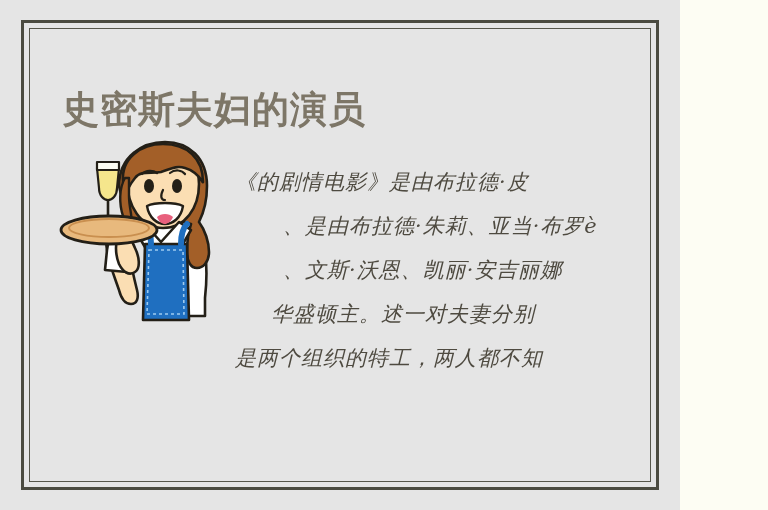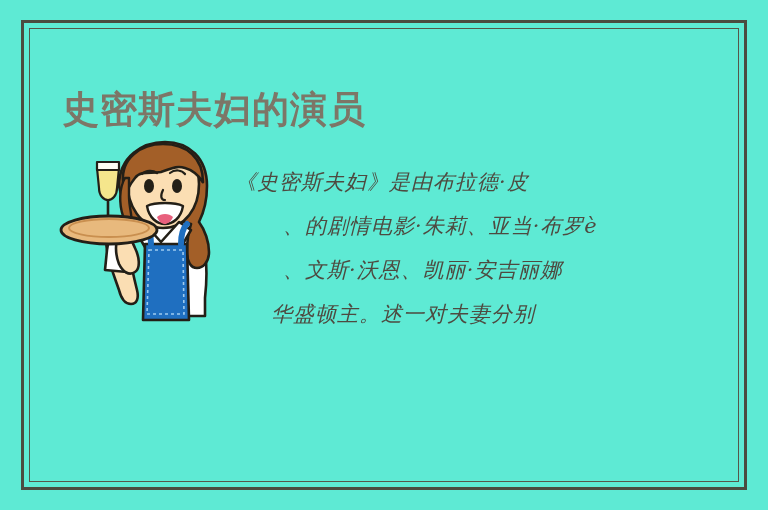--- a/index.html
+++ b/index.html
@@ -9,23 +9,23 @@
   body {
     width: 768px;
     height: 510px;
     background: #fdfdf3;
     font-family: "Liberation Sans", sans-serif;
     overflow: hidden;
   }
 
   .page {
     position: relative;
-    width: 768px;
+    width: 680px;
     height: 510px;
-    background: #5eead4;
+    background: #e5e5e5;
     box-sizing: border-box;
   }
 
   
   .frame-outer {
     position: absolute;
     left: 21px;
     top: 20px;
     right: 21px;
     bottom: 20px;
@@ -164,20 +164,21 @@
         <path d="M40 24 L62 24 L62 32 L40 32 Z" fill="#fdfdf3" stroke="#231f17" stroke-width="2.2" stroke-linejoin="round"></path>
         <path d="M51 62 L51 86" fill="none" stroke="#231f17" stroke-width="2.6"></path>
         <ellipse cx="51" cy="88" rx="12" ry="3.5" fill="#fdfdf3" stroke="#231f17" stroke-width="2.2"></ellipse>
 
         <ellipse cx="52" cy="92" rx="48" ry="14" fill="#e8b97d" stroke="#231f17" stroke-width="2.8"></ellipse>
         <ellipse cx="52" cy="90" rx="40" ry="9" fill="none" stroke="#c98f4f" stroke-width="2"></ellipse>
       </svg>
     </div>
 
     <div class="body-text">
-      <span class="ln ln-1">《史密斯夫妇》是由布拉德·皮</span>
-      <span class="ln ln-2">、的剧情电影·朱莉、亚当·布罗è</span>
+      <span class="ln ln-1">《的剧情电影》是由布拉德·皮</span>
+      <span class="ln ln-2">、是由布拉德·朱莉、亚当·布罗è</span>
       <span class="ln ln-3">、文斯·沃恩、凯丽·安吉丽娜</span>
       <span class="ln ln-4">华盛顿主。述一对夫妻分别</span>
+      <span class="ln ln-5">是两个组织的特工，两人都不知</span>
     </div>
 
   </div>
 </div>
 
 </body></html>

